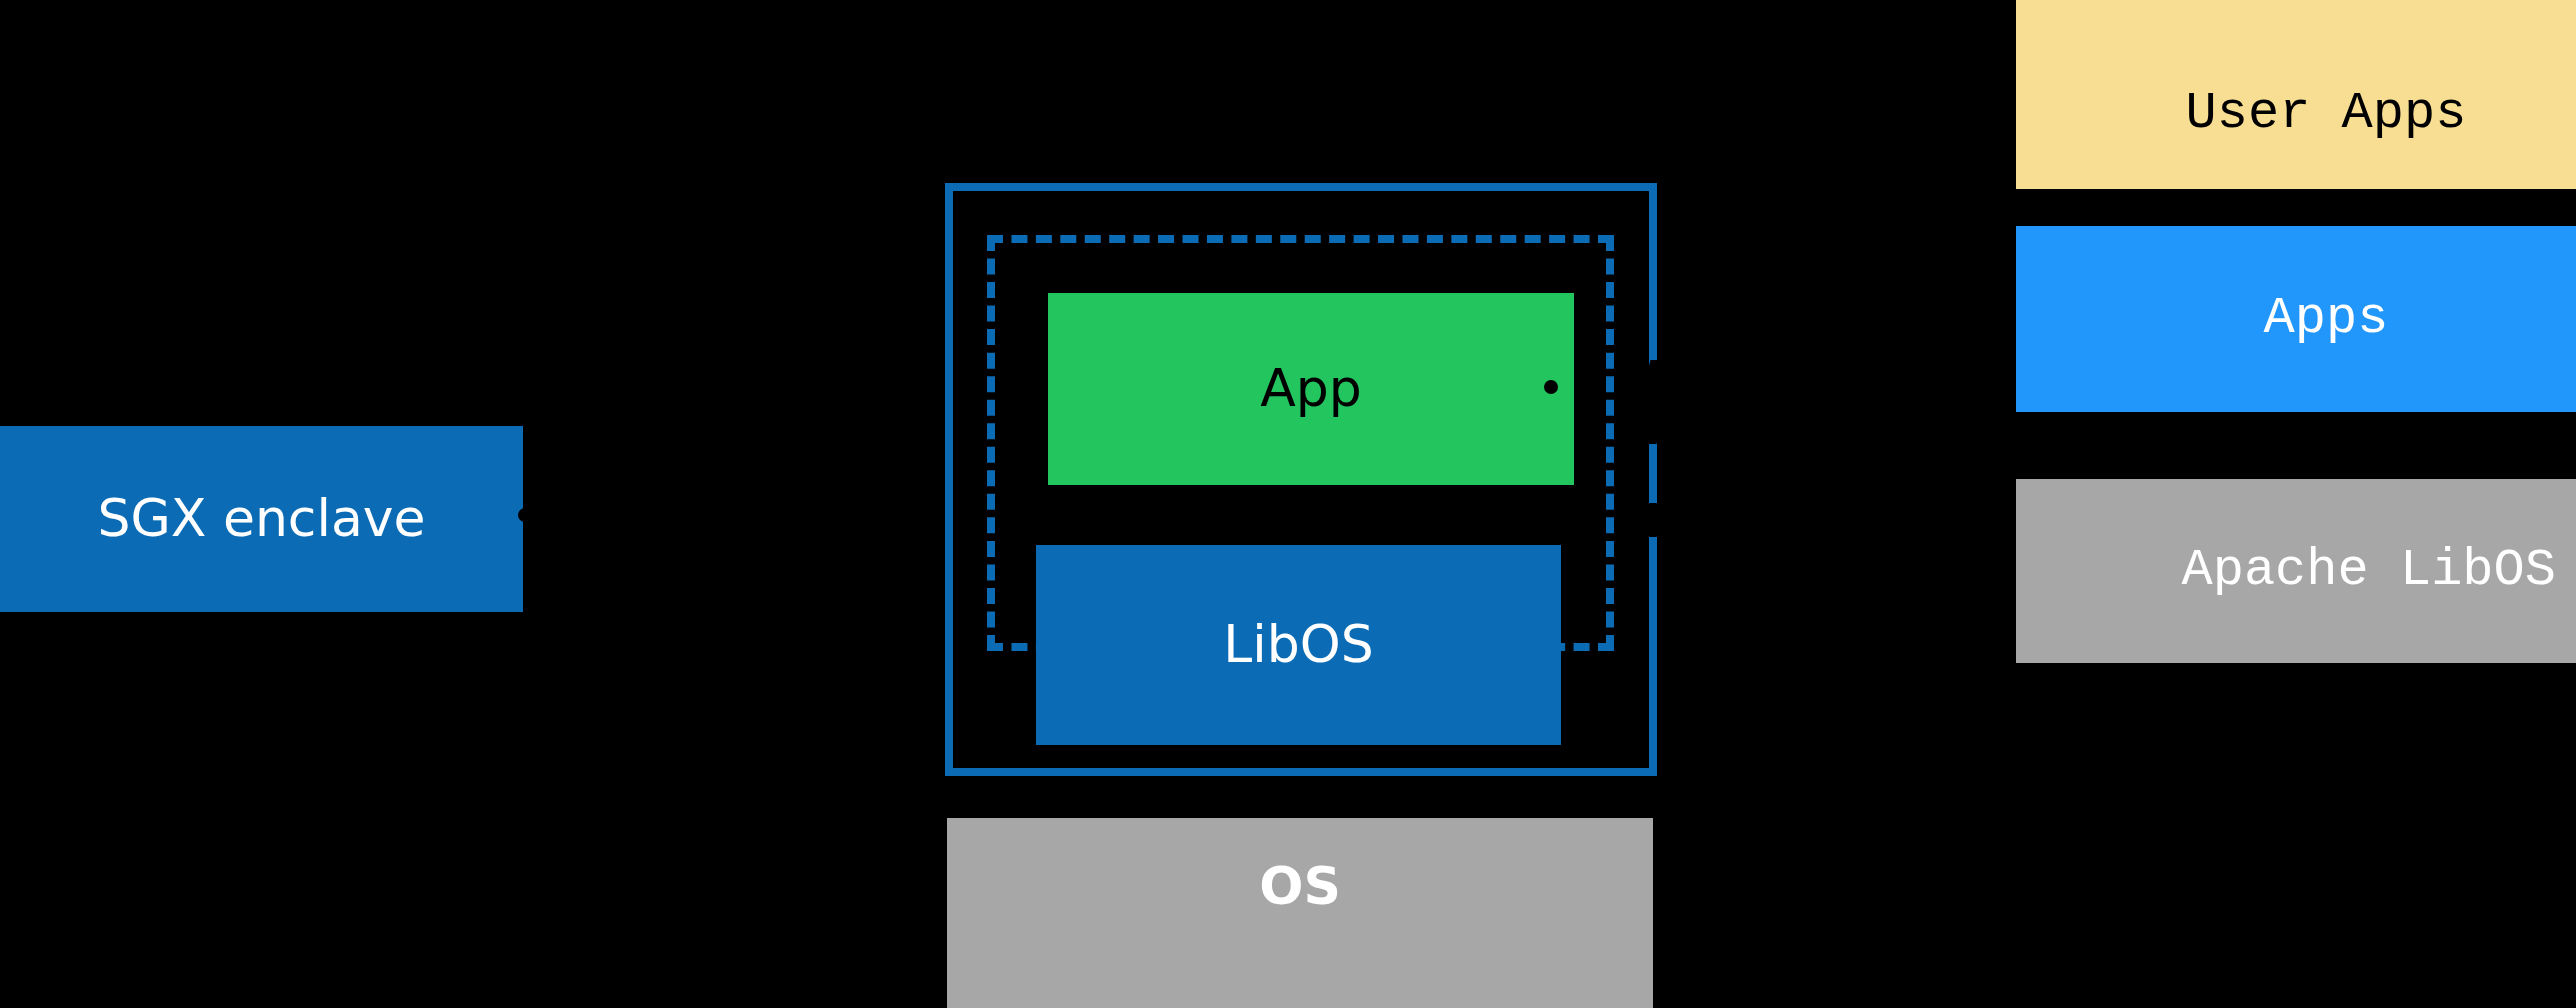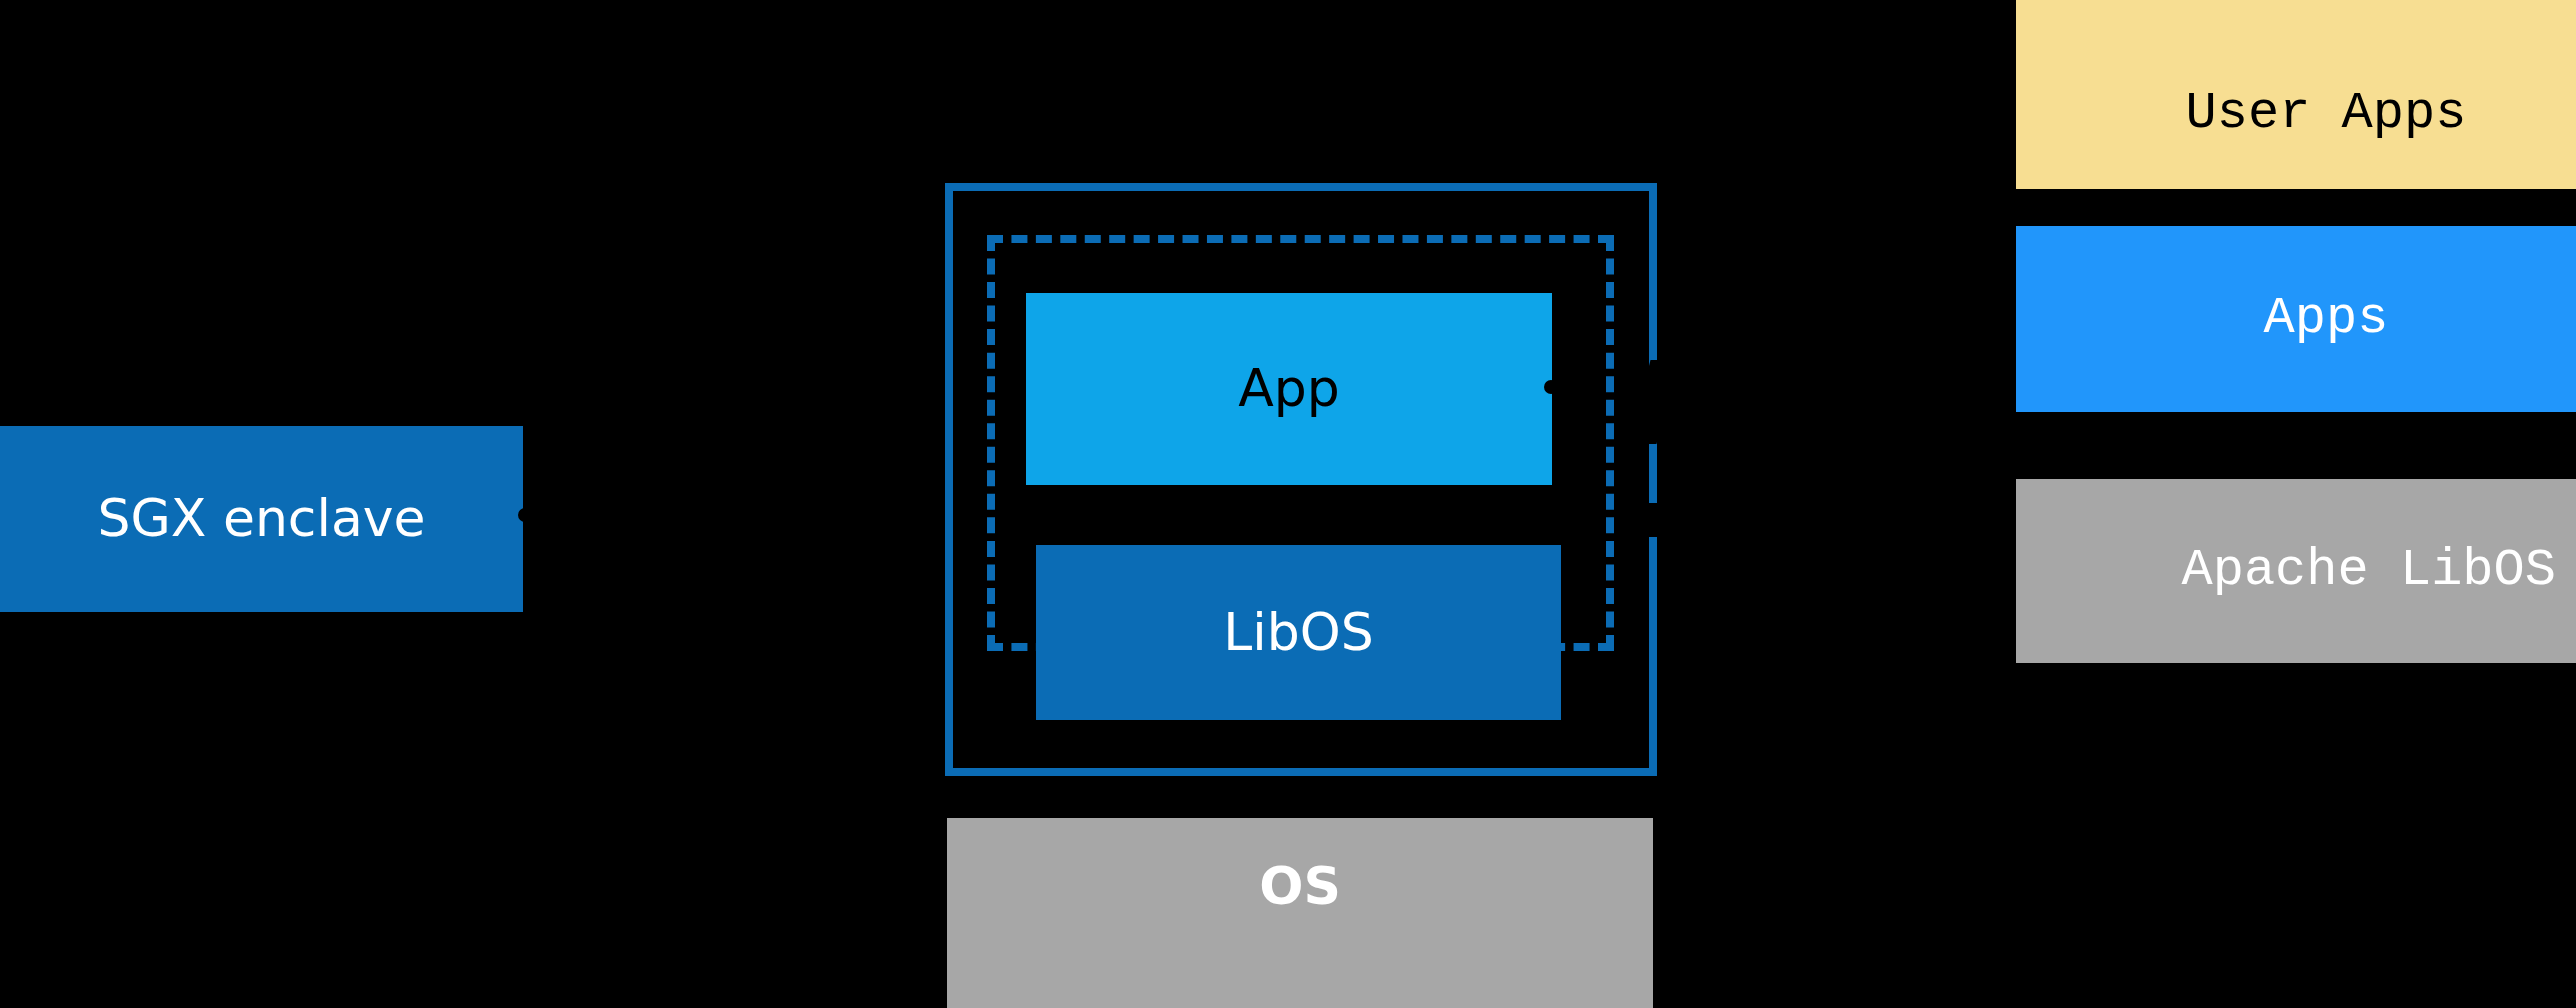--- a/index.html
+++ b/index.html
@@ -77,35 +77,35 @@
     left: 987px;
     top: 235px;
     width: 627px;
     height: 416px;
     border: 8.4px dashed #0B6CB5;
     background: transparent;
   }
 
   
   #app-box {
-    left: 1026px;
+    left: 1048px;
     top: 293px;
     width: 526px;
     height: 192px;
-    background: #0ea5e9;
+    background: #22c55e;
     color: #000000;
     font-size: 52px;
   }
 
   
   #libos-box {
     left: 1036px;
     top: 545px;
     width: 525px;
-    height: 175px;
+    height: 200px;
     background: #0B6CB5;
     color: #FFFFFF;
     font-size: 52px;
   }
 
   
   #os-box {
     left: 947px;
     top: 818px;
     width: 706px;

